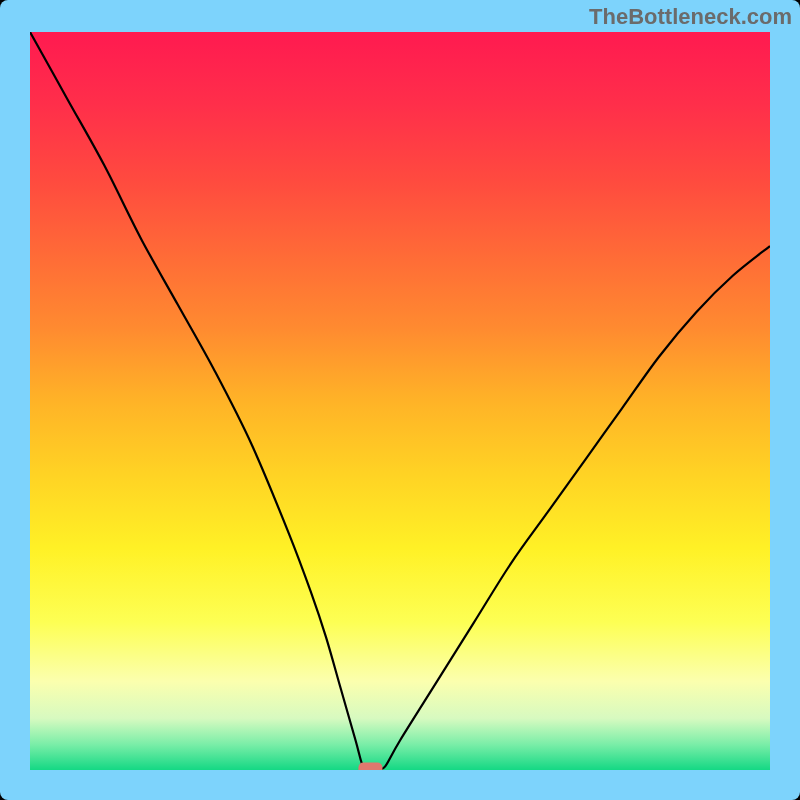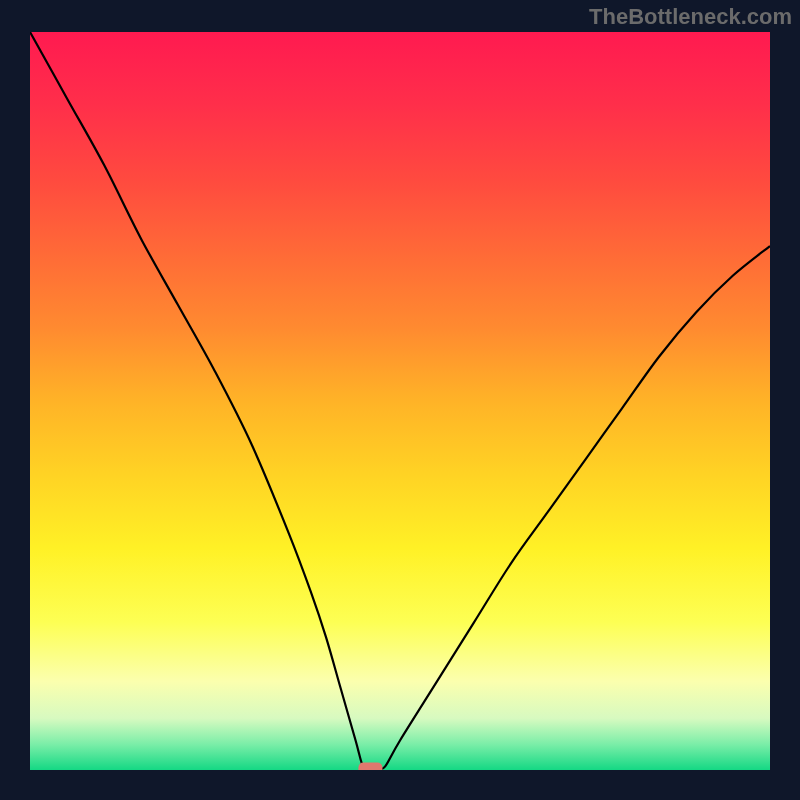--- a/index.html
+++ b/index.html
@@ -7,21 +7,22 @@
     padding: 0;
     width: 800px;
     height: 800px;
     background: #000;
     font-family: Arial, Helvetica, sans-serif;
   }
   .frame {
     position: relative;
     width: 800px;
     height: 800px;
-    background: #0f172a;
+    background: #7dd3fc;
+    border-radius: 8px;
   }
   .attribution {
     position: absolute;
     top: 4px;
     right: 8px;
     color: #6b6b6b;
     font-size: 22px;
     font-weight: 600;
   }
   .plot-wrap {

